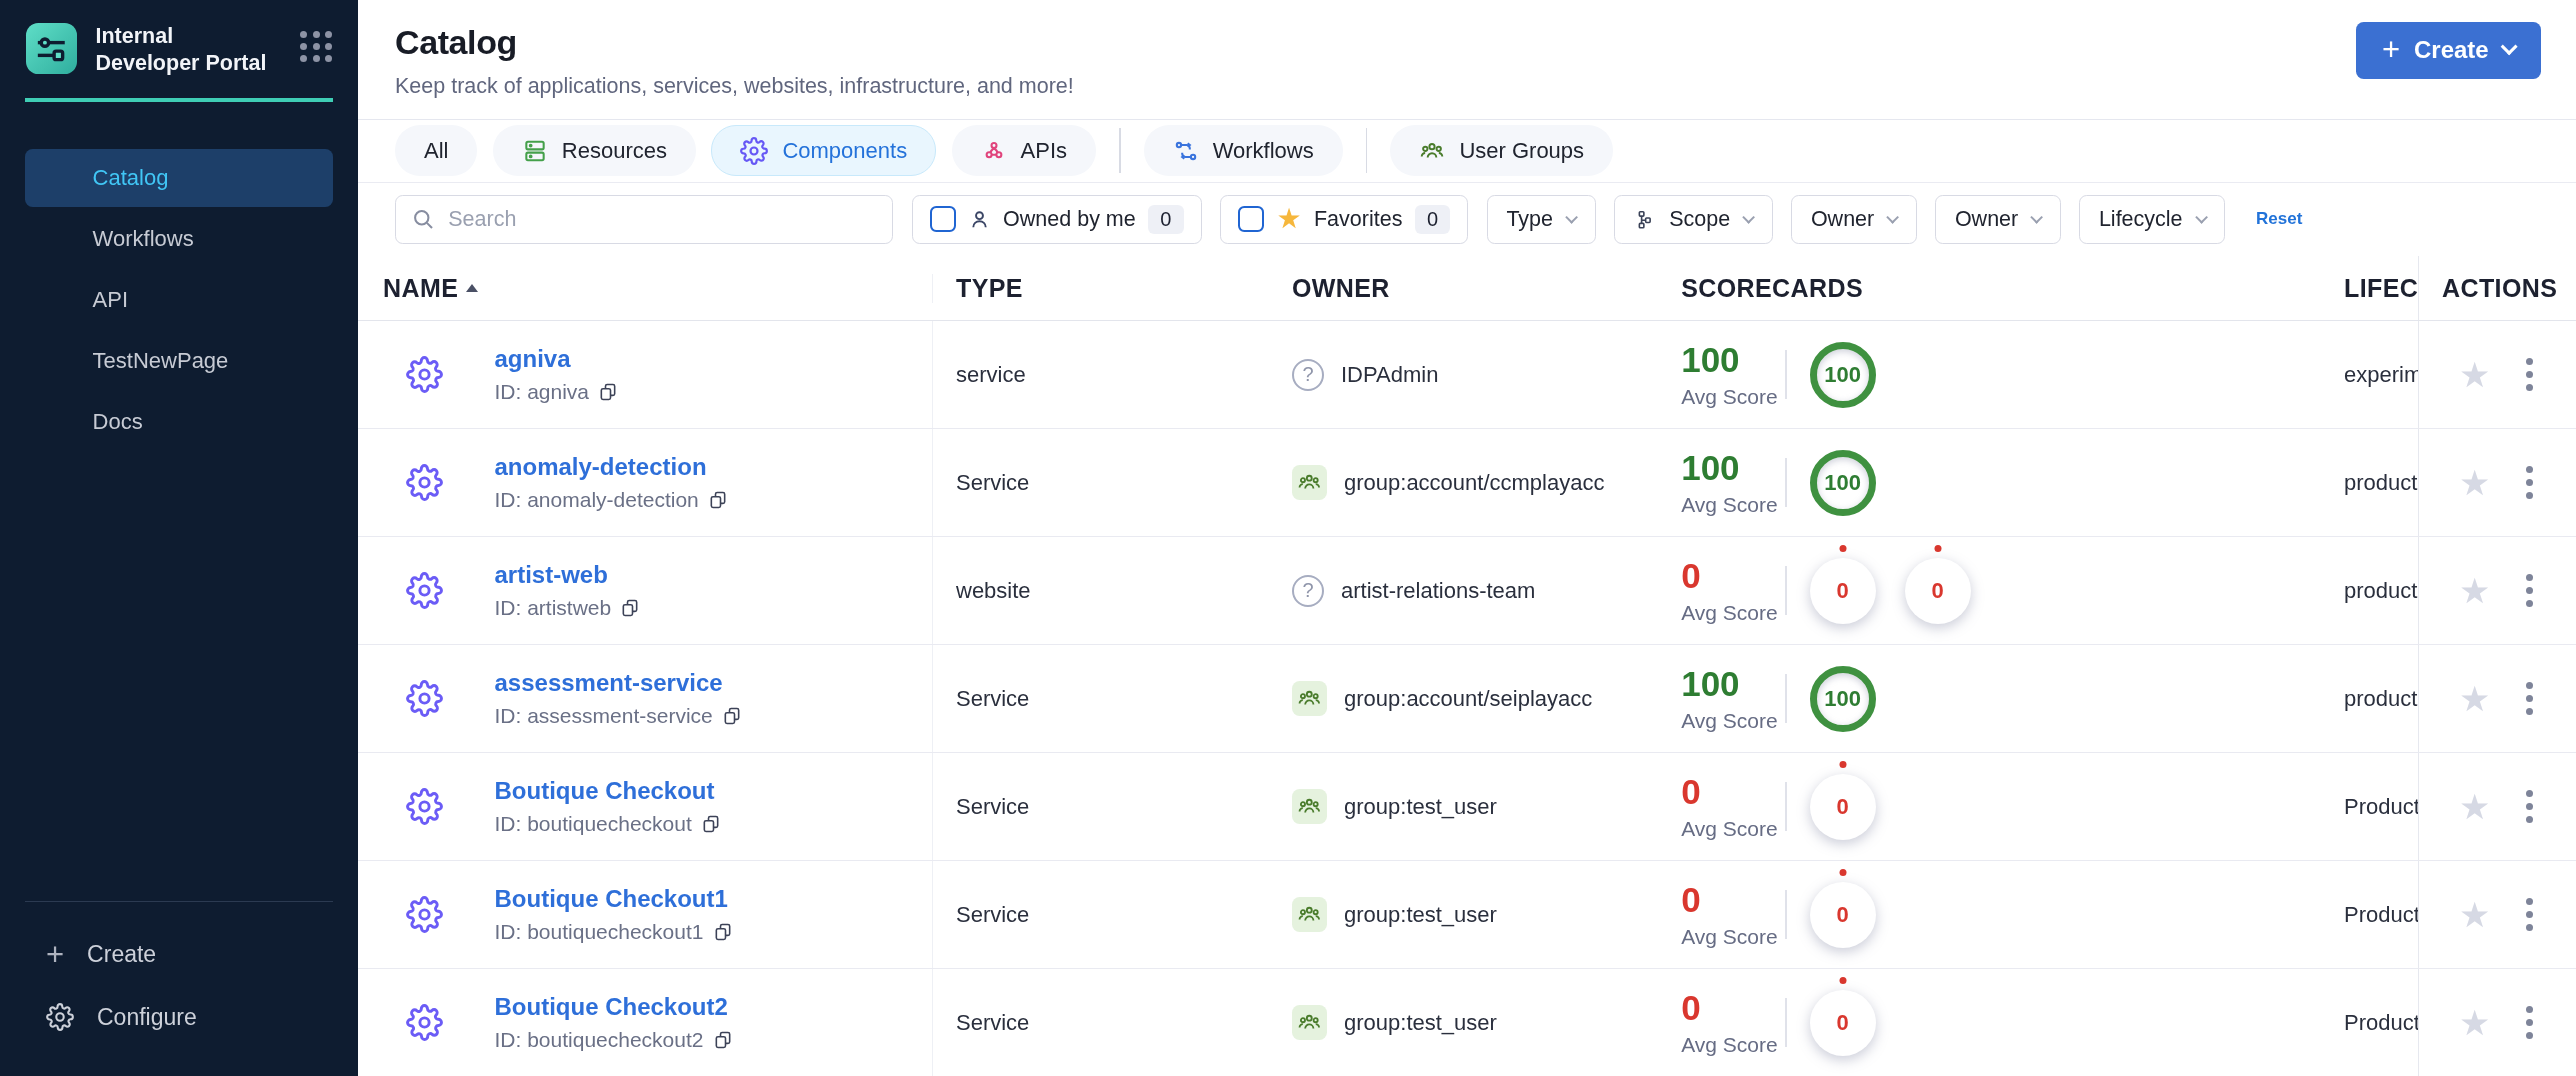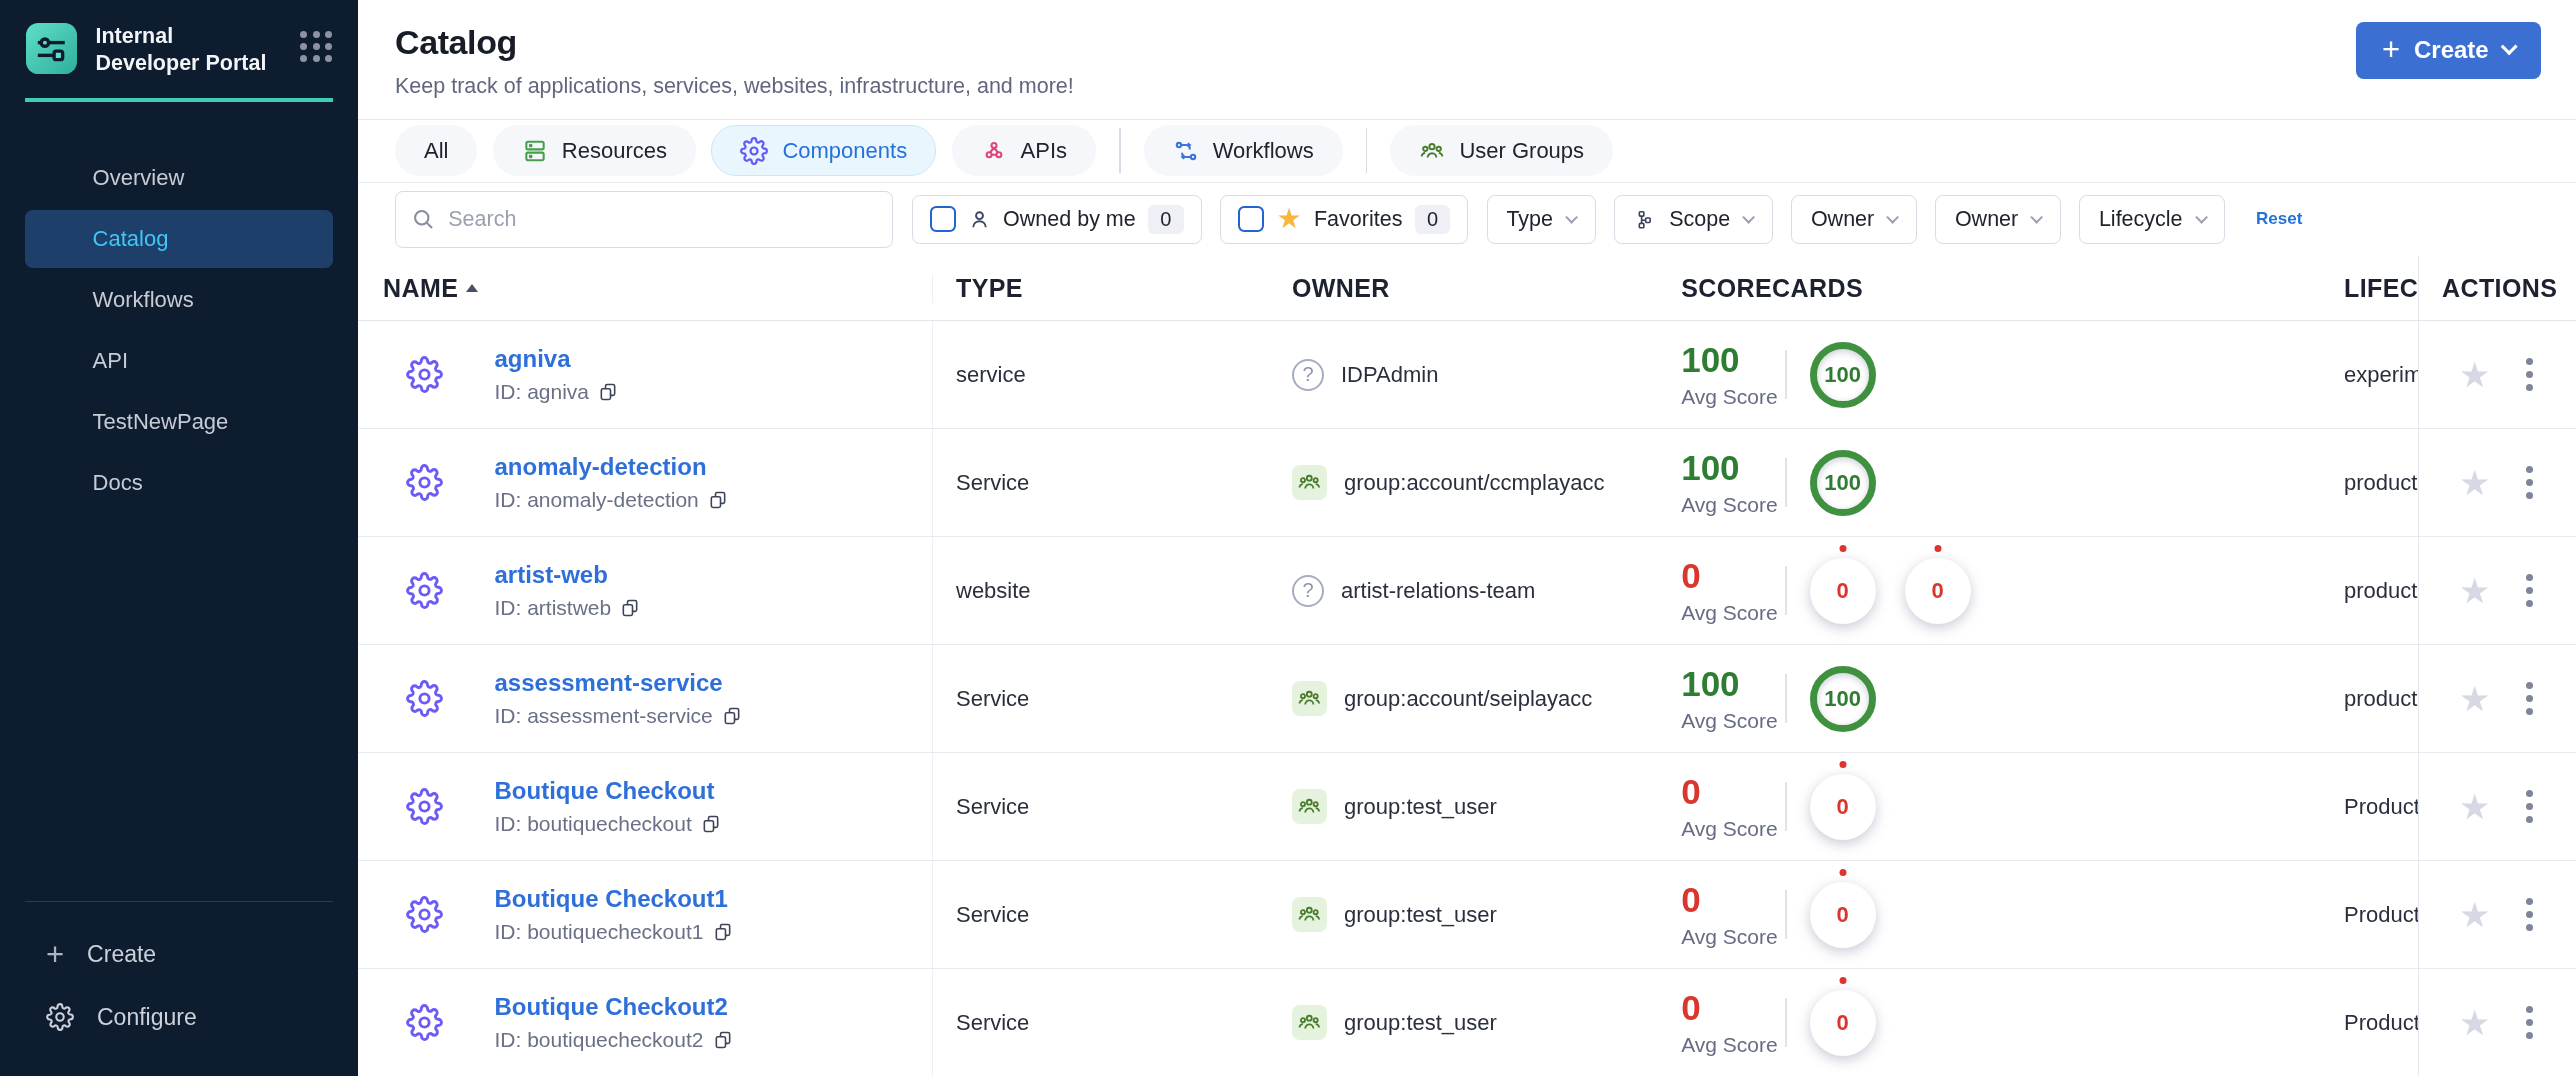--- a/index.html
+++ b/index.html
@@ -32,21 +32,21 @@
   .chev { width:12.3px; height:12.3px; border-right:3.1px solid #fff; border-bottom:3.1px solid #fff; transform:rotate(45deg) translate(-2.3px,-2.3px); }
 
   
   .tabbar { display:flex; align-items:center; gap:15.4px; padding:0 37px; height:72px; border-bottom:1.5px solid #eaebf2; }
   .tab { display:flex; align-items:center; gap:14px; height:51px; padding:0 28px; border-radius:25px; background:#f5f7fb; font-size:22px; color:#20242f; cursor:pointer; border:1.5px solid transparent; white-space:nowrap; }
   .tab[data-active="true"] { background:#e9f6fe; border-color:#c8e9fb; color:#2472da; }
   .tab-group-divider { width:1.5px; height:45px; background:#d8dbe4; margin:0 7.7px; }
 
   
   .filterbar { display:flex; align-items:center; gap:18.5px; padding:0 37px; height:85px; }
-  .search-box { width:498px; height:57px; border:1.5px solid #d8dae4; border-radius:7.7px; display:flex; align-items:center; padding:0 15.4px; gap:12.3px; background:#fff; }
+  .search-box { width:498px; height:49px; border:1.5px solid #d8dae4; border-radius:7.7px; display:flex; align-items:center; padding:0 15.4px; gap:12.3px; background:#fff; }
   .search-box input { border:none; outline:none; font-size:21.5px; color:#20242f; flex:1; font-family:inherit; }
   .search-box input::placeholder { color:#9aa0b0; }
   .check-filter { height:49px; border:1.5px solid #d8dae4; border-radius:7.7px; display:flex; align-items:center; gap:12.3px; padding:0 17px; cursor:pointer; background:#fff; }
   .checkbox { width:26px; height:26px; border:2.3px solid #2065d2; border-radius:6.2px; background:#fff; flex:0 0 26px; }
   .check-label { font-size:21.5px; color:#20242f; white-space:nowrap; }
   .count-badge { background:#eef0f6; border-radius:6.2px; padding:3.1px 12.3px; font-size:20px; color:#1d2130; }
   .star-glyph { color:#f6b73c; font-size:28px; line-height:1; }
   .dropdown { height:49px; border:1.5px solid #d8dae4; border-radius:7.7px; display:flex; align-items:center; gap:14px; padding:0 18.5px; font-size:21.5px; color:#20242f; cursor:pointer; background:#fff; white-space:nowrap; }
   .dd-chev { width:9.2px; height:9.2px; border-right:2.3px solid #9aa0b0; border-bottom:2.3px solid #9aa0b0; transform:rotate(45deg) translate(-1.5px,-1.5px); }
   .reset-link { font-size:17px; color:#2273d9; font-weight:600; margin-left:12.3px; cursor:pointer; white-space:nowrap; }
@@ -114,23 +114,20 @@
         <i></i>
         <i></i>
         <i></i>
         <i></i>
     </div>
   </div>
   <div class="teal-line"></div>
 
   <nav class="nav">
 
-      <div class="nav-item">
-        <span>Overview</span>
-      </div>
 
       <div class="nav-item" data-active="true">
         <span>Catalog</span>
       </div>
 
       <div class="nav-item">
         <span>Workflows</span>
       </div>
 
       <div class="nav-item">

